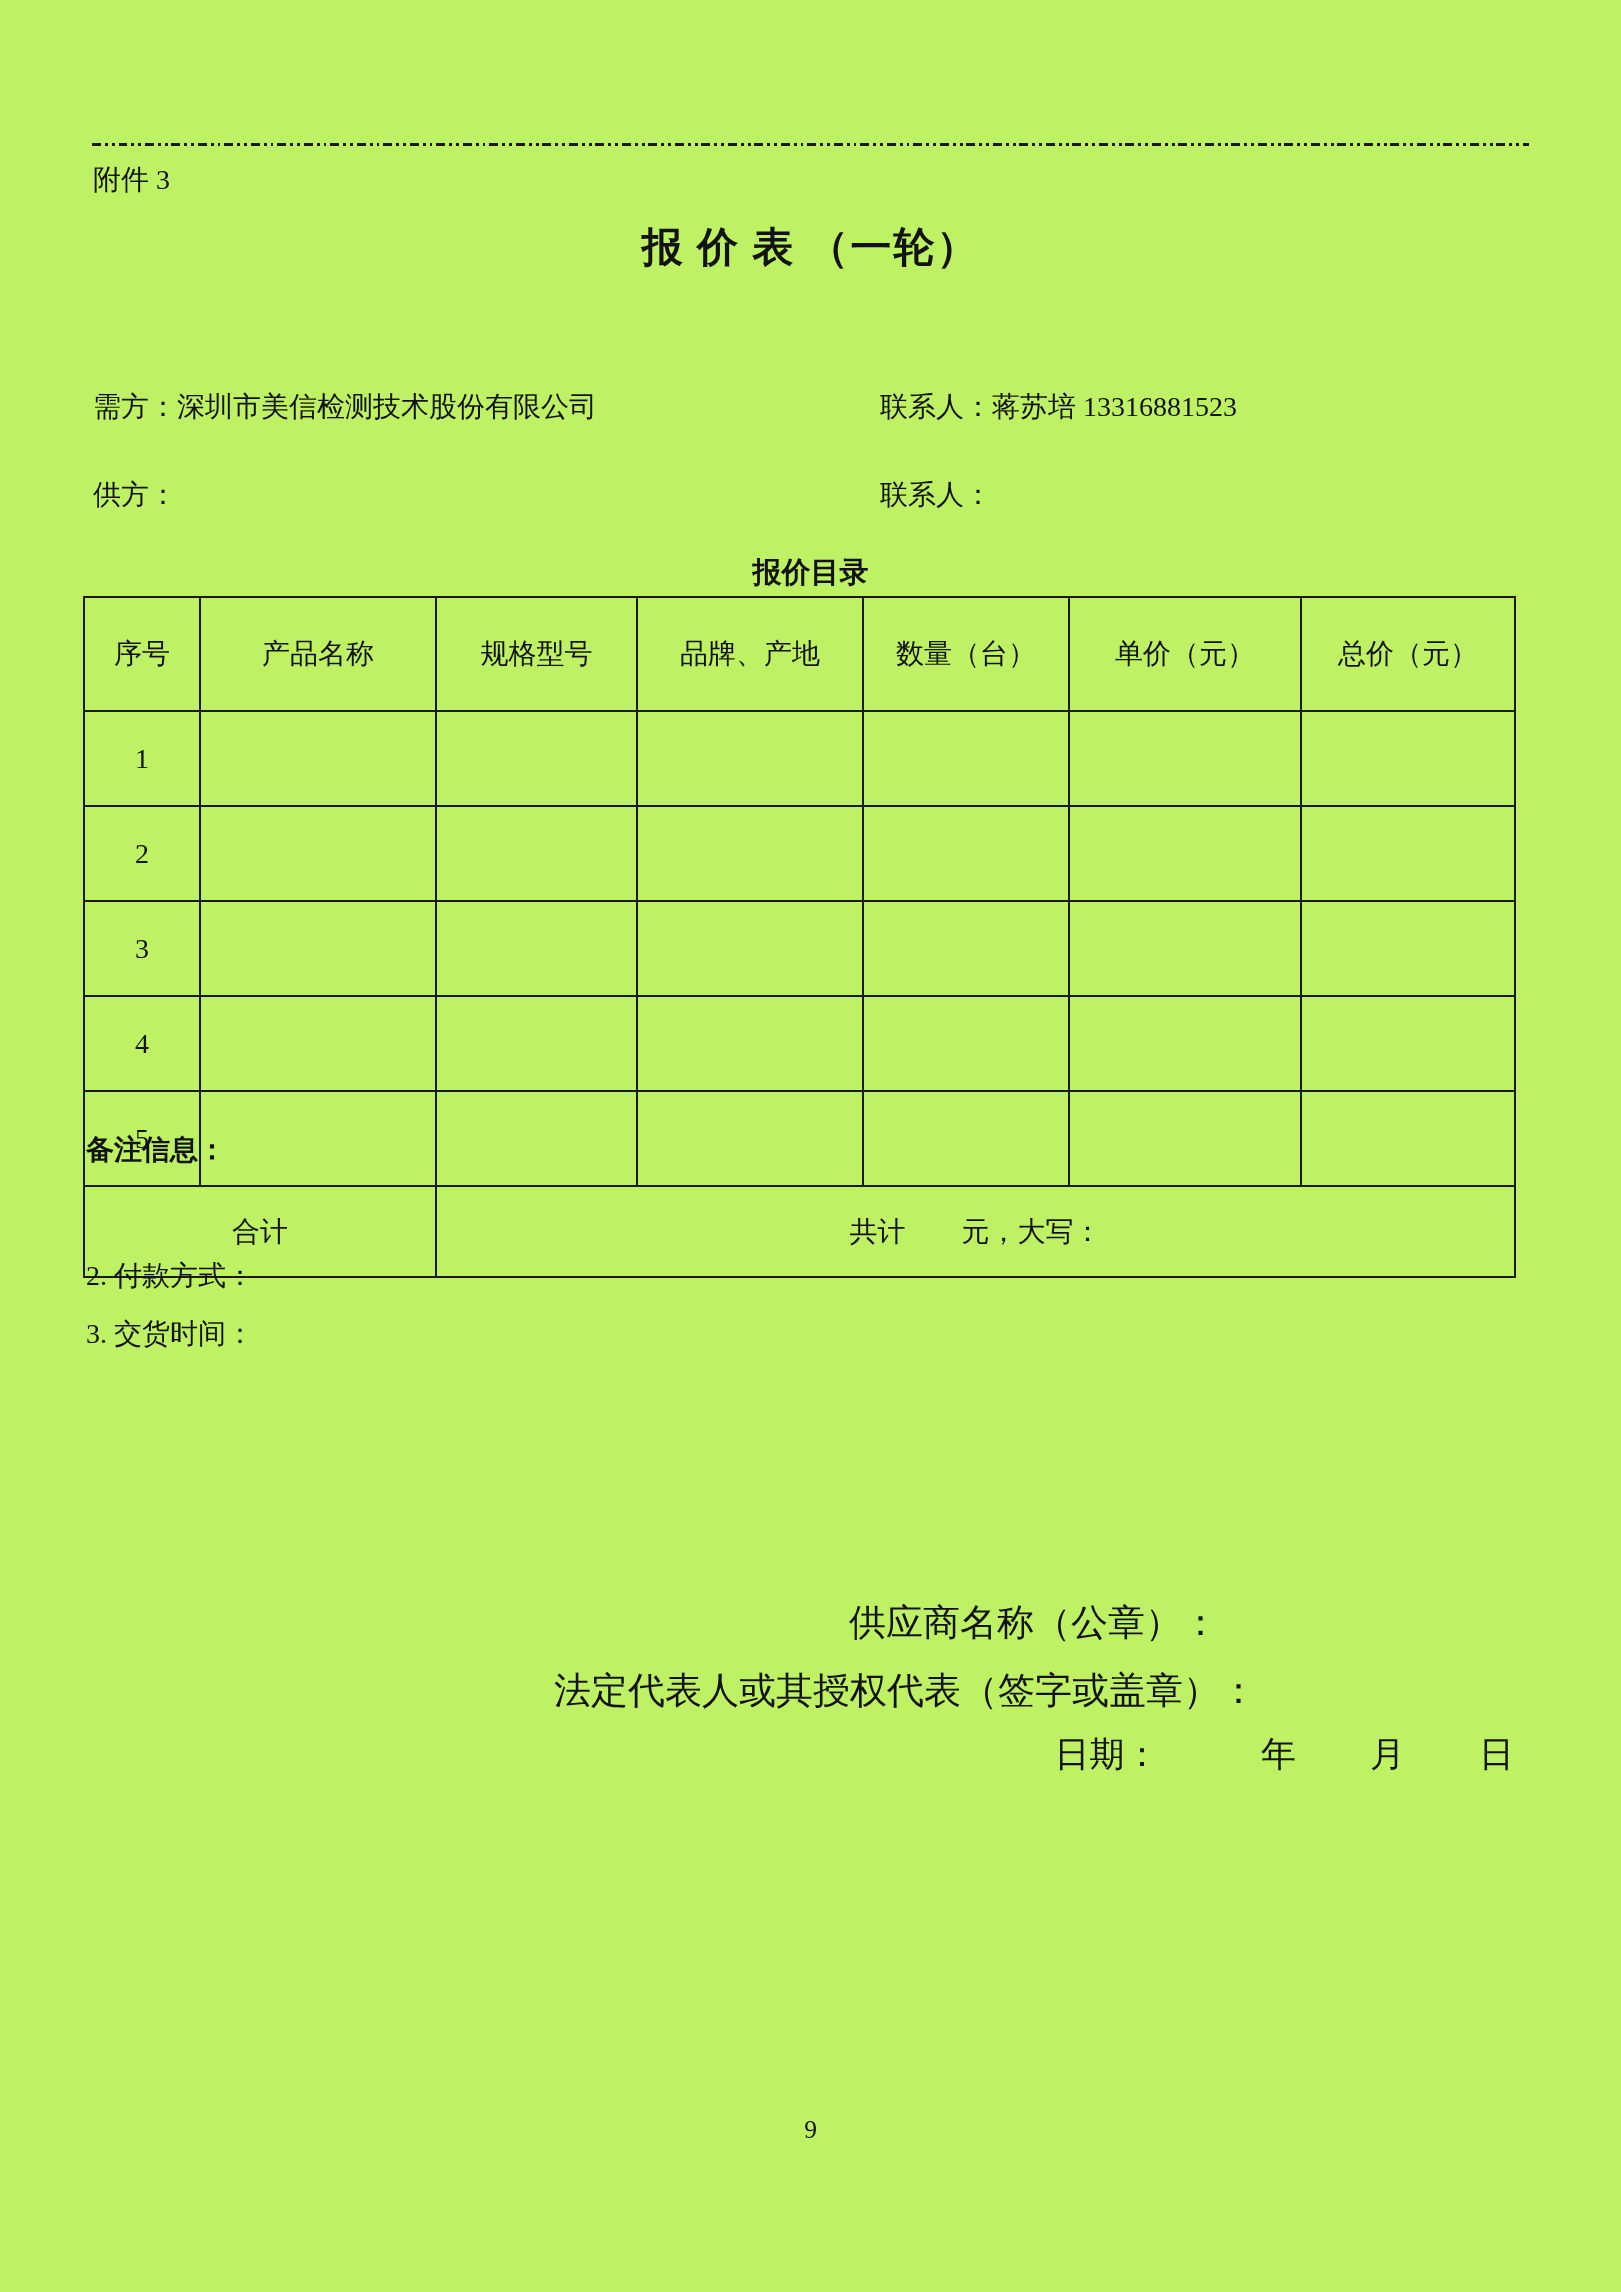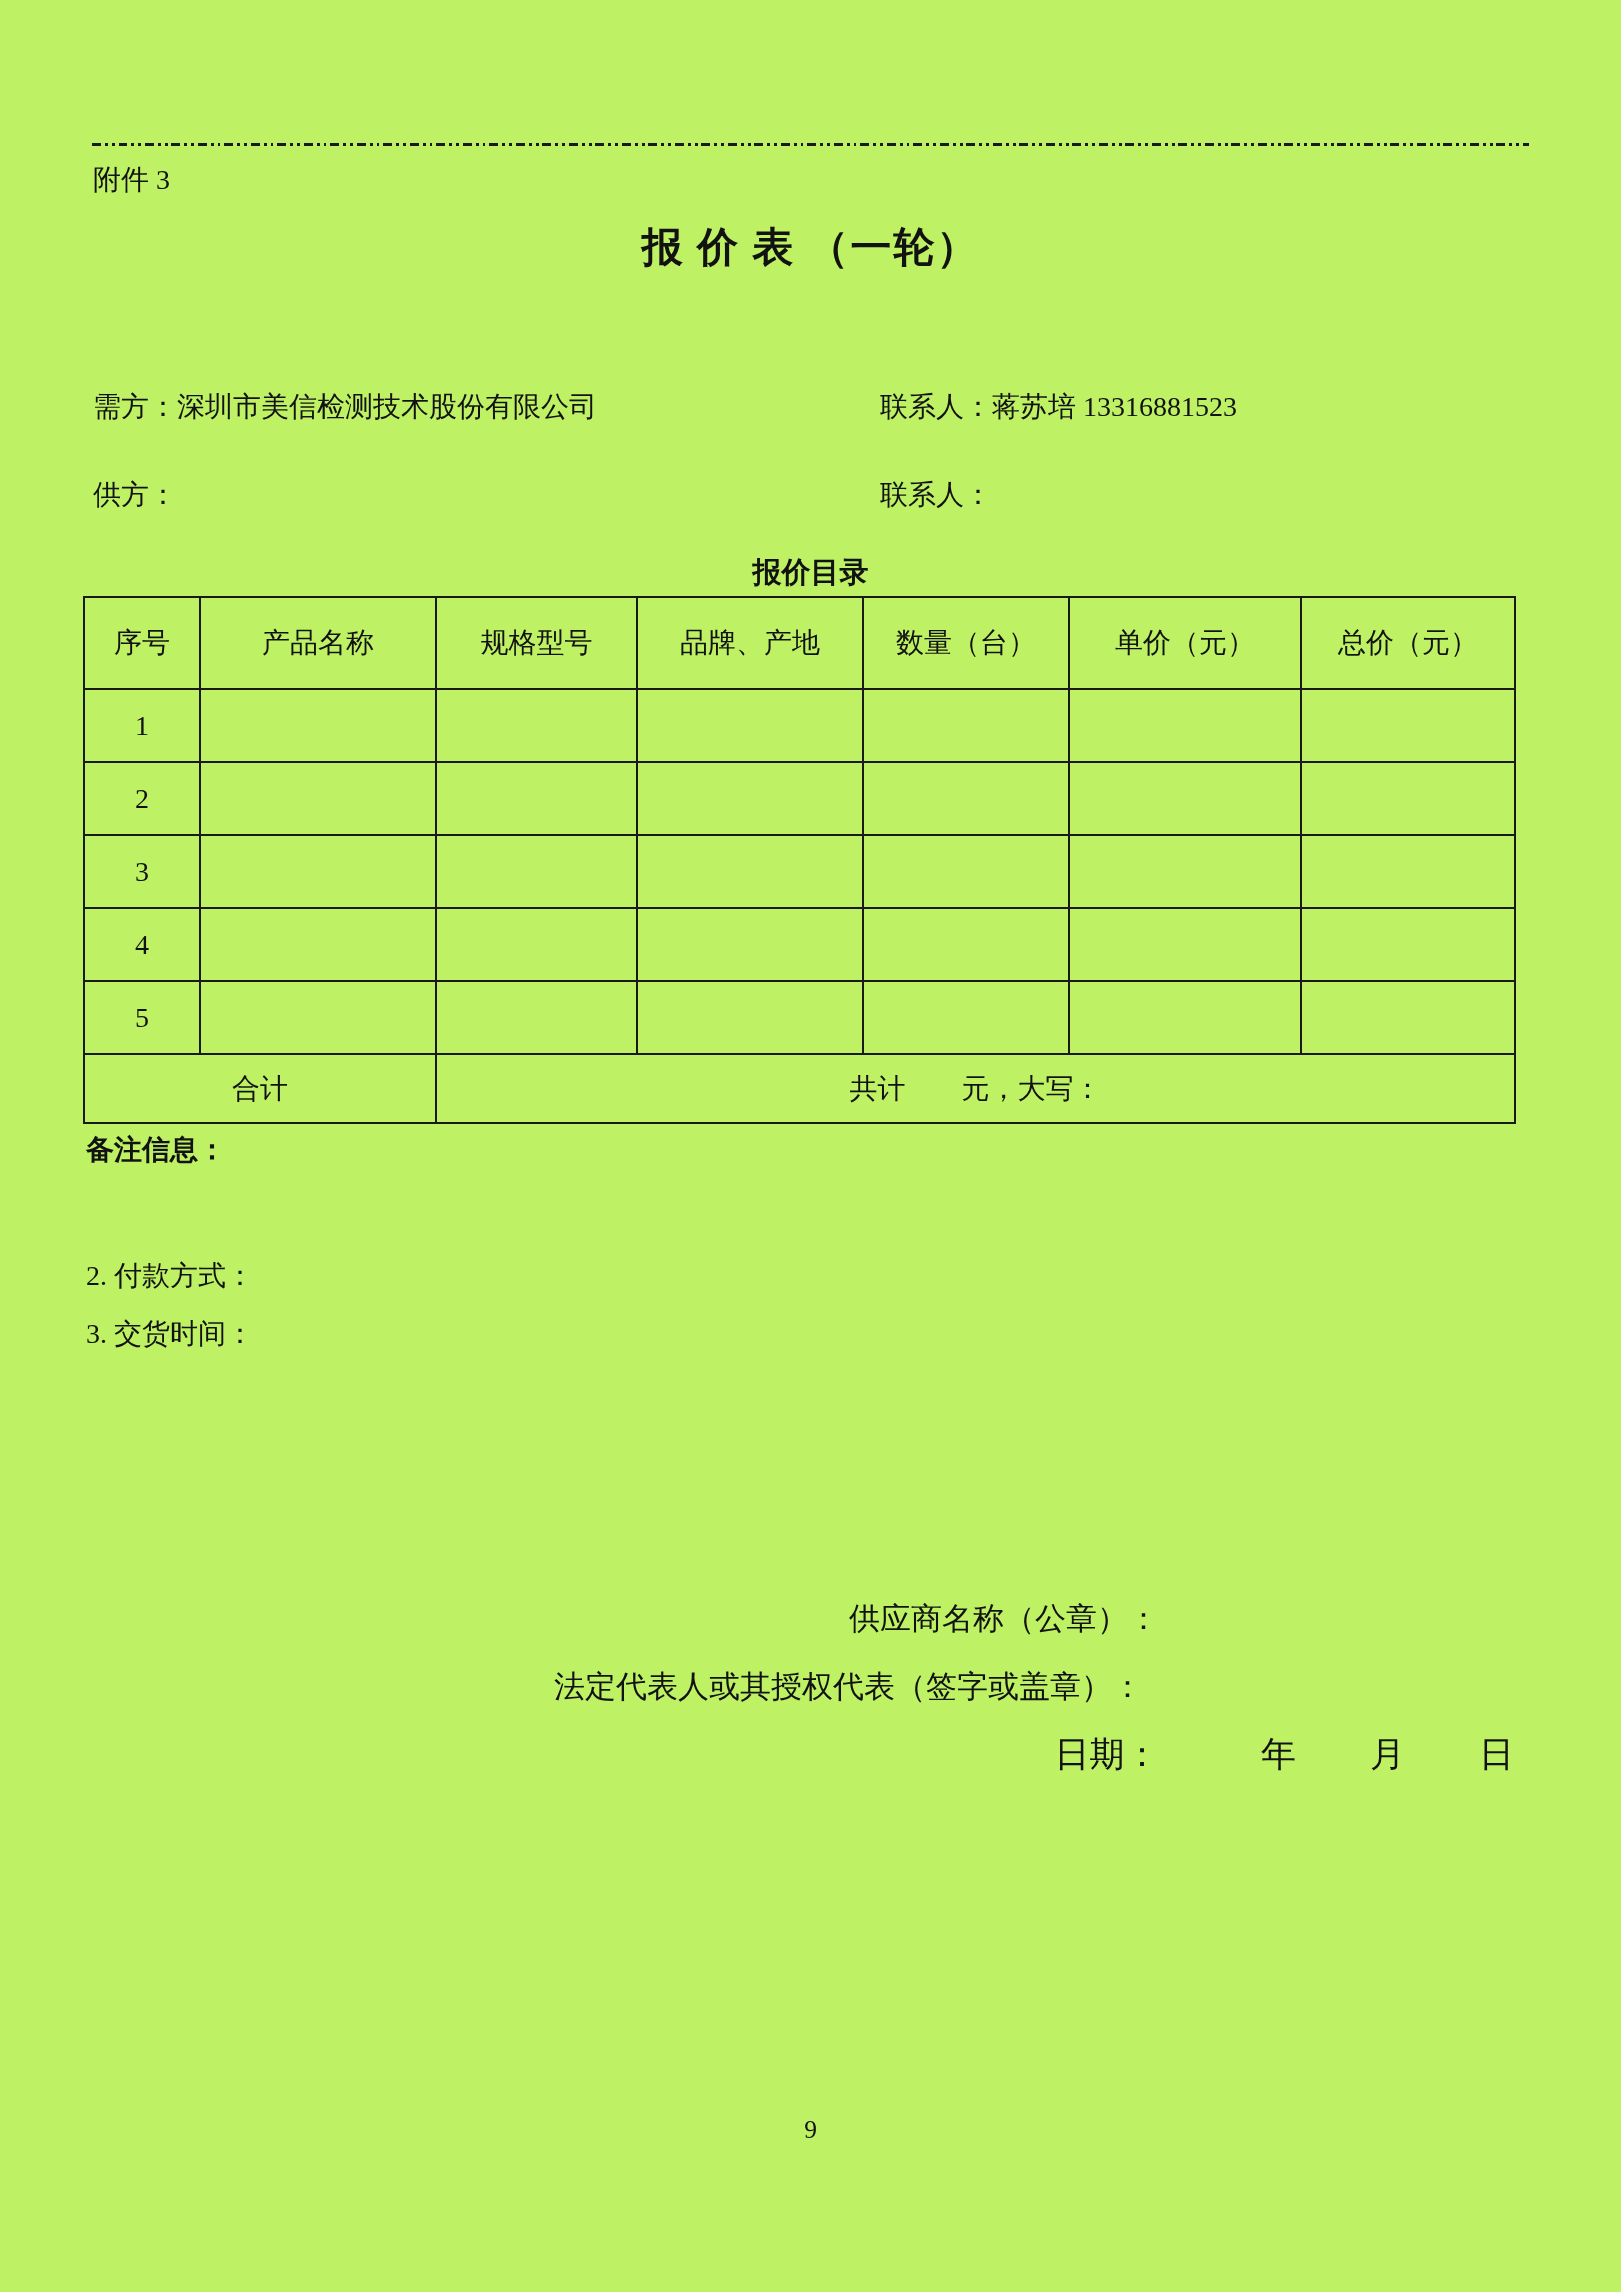--- a/index.html
+++ b/index.html
@@ -48,35 +48,35 @@
     width: 1431px;
     border-collapse: collapse;
     table-layout: fixed;
     border: 2.9px solid #1a1a1a;
     font-size: 28px;
   }
   table.quote td {
     border: 2px solid #1a1a1a;
     text-align: center;
     vertical-align: middle;
-    padding: 0;
+    padding: 11px;
     overflow: hidden;
   }
   tr.header-row td { height: 90px; }
   tr.data-row td   { height: 71px; }
   tr.total-row td  { height: 67px; border-radius: 16px; }
 
   .remarks-title { top: 1131px; left: 86px; font-size: 28px; font-weight: bold; }
   .remark { left: 86px; font-size: 28px; white-space: nowrap; }
   .remark-1 { top: 1174px; }
   .remark-2 { top: 1257px; }
   .remark-3 { top: 1315px; }
   .remark-4 { top: 1374px; }
 
-  .sig-line { font-size: 31px; white-space: nowrap; }
+  .sig-line { font-size: 37px; white-space: nowrap; }
   .sig-supplier { top: 1598px; left: 849px; }
   .sig-rep      { top: 1666px; left: 554px; }
 
   .date-line {
     top: 1731px; right: 107px;
     display: flex; align-items: baseline;
     column-gap: 74px; font-size: 35px;
   }
   .date-line .date-label { margin-right: 27.4px; }
 

